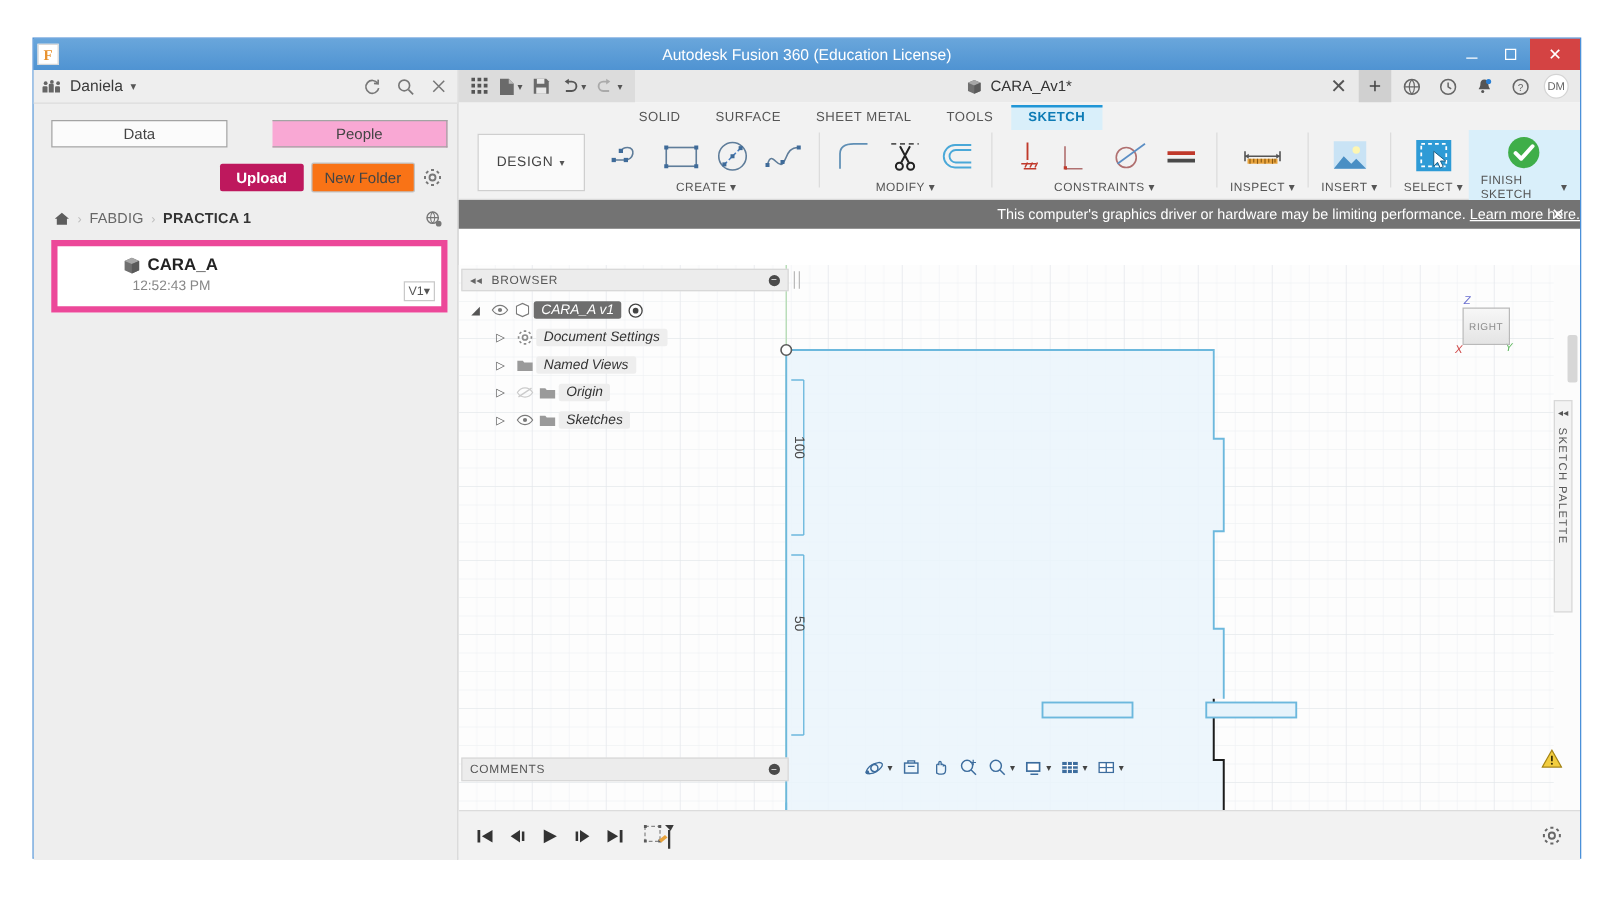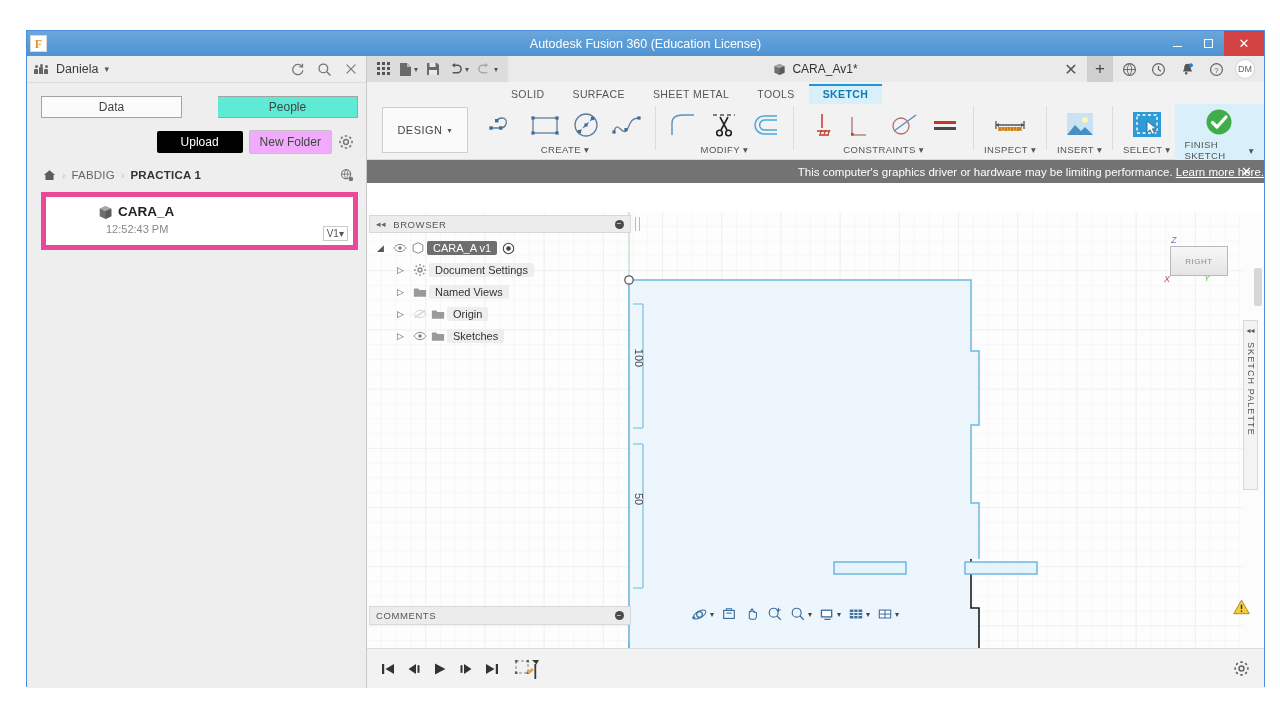--- a/index.html
+++ b/index.html
@@ -70,26 +70,26 @@
   .dp-user { font-size: 12.5px; color: #3b3b3b; }
   .caret-dn { margin-left: 6px; font-size: 9px; color: #555; }
   .dp-header-actions { margin-left:auto; display:flex; align-items:center; gap:12px; color:#777; }
   .ico-btn { cursor: pointer; display:flex; align-items:center; justify-content:center; }
 
   .dp-tabs { display: flex; margin: 13px 8px 0 14px; }
   .dp-tab {
     flex: 1; height: 22px; border: 1px solid #a3a3a3; background: #fbfbfb;
     font-size: 12px; color: #444; display: flex; align-items: center; justify-content: center;
   }
-  .dp-tab.inactive { background: #5eead4; border-left: none; color:#444;margin-left:36px; }
+  .dp-tab.inactive { background: #f9a8d4; border-left: none; color:#444;margin-left:36px; }
 
   .dp-buttons { display:flex; justify-content:flex-end; align-items:center; gap:6px;
                 margin: 12px 12px 0 0; }
-  .btn-upload { background:#000000; color:#fff; font-size:12px; padding: 4px 24px; border-radius:2px; }
-  .btn-newfolder { background:#f0abfc; color:#444; font-size:12px; padding:4px 10px;
+  .btn-upload { background:#be185d; color:#fff; font-size:12px; padding: 4px 13px; border-radius:2px;font-weight:bold; }
+  .btn-newfolder { background:#f97316; color:#444; font-size:12px; padding:4px 10px;
                    border:1px solid #c2c2c2; border-radius:2px; }
   .gear { width:16px; height:16px; color:#777; font-size:15px; display:flex;
           align-items:center; justify-content:center;}
 
   .dp-breadcrumb {
     display:flex; align-items:center; gap:6px; margin: 14px 12px 0 16px;
     font-size: 11.5px; color: #666; letter-spacing: .2px;
   }
   .bc-sep { color:#bdbdbd; font-size:10px; }
   .bc-cur { color:#333; font-weight:bold; }
@@ -171,21 +171,21 @@
                        color:#fff; font-size:8px; display:flex;align-items:center;justify-content:center;
                        line-height:1;}
   .browser-grip { position:absolute; right:-9px; top:2px; width:5px; height:14px;
                   border-left:1px solid #bbb; border-right:1px solid #bbb;}
   .tree { margin-top: 4px; font-size: 11px; color:#333; }
   .tnode { display:flex; align-items:center; height: 22px; padding-left: 14px; }
   .tnode .arrow { width:14px; color:#555; font-size:9px; }
   .tnode .eye { width:18px; color:#7a7a7a; display:flex; align-items:center; justify-content:center;}
   .tnode .nic { width:18px; display:flex; align-items:center; justify-content:center; }
   .tnode.root { padding-left: 8px; }
-  .tnode .lbl { padding: 1px 6px; border-radius:2px; }
+  .tnode .lbl { padding: 1px 6px; border-radius:2px;font-style:italic; }
   .tnode.root .lbl { background:#6e6e6e; color:#ffffff; }
   .tnode .lbl.hl { background:#eeeeee; }
   .tnode .target { margin-left: 5px; }
 
   
   .comments {
     position:absolute; left:2px; bottom: 63px; width: 262px; height: 19px;
     background:#ececec; border:1px solid #d8d8d8; display:flex; align-items:center;
     padding: 0 6px; font-size: 9.5px; color:#555; letter-spacing:.6px;gap:40px;
   }
@@ -207,21 +207,21 @@
   }
   .tl-btns { display:flex; align-items:center; gap: 8px; margin-left: 12px; color:#333; }
   .tl-btns .b { width:18px; height:18px; display:flex;align-items:center;justify-content:center;
                 font-size:13px;}
   .tl-sketchmark { margin-left: 14px; width:24px;height:22px; position:relative; }
   .tl-gear { margin-left:auto; margin-right: 14px; color:#666; font-size:15px; }
 
   
   .viewcube { position:absolute; right: 50px; top: 26px; width: 52px; height: 44px; }
   .vc-face {
-    position:absolute; left: 8px; top: 8px; width: 58px; height: 30px;
+    position:absolute; left: 8px; top: 8px; width: 38px; height: 30px;
     background: linear-gradient(#f7f7f7,#e4e4e4); border:1px solid #b9b9b9;
     display:flex; align-items:center; justify-content:center;
     font-size: 8px; color:#8d8d8d; letter-spacing:.5px;
   }
   .vc-z { position:absolute; left: 9px; top:-3px; font-size:9px; color:#6a6fd0; font-style:italic;}
   .vc-x { position:absolute; left: 2px; bottom:-2px; font-size:9px; color:#d04a4a; font-style:italic;}
   .vc-y { position:absolute; right: 4px; bottom:-1px; font-size:9px; color:#5fb85f; font-style:italic;}
 
   
   .sketchpalette {

